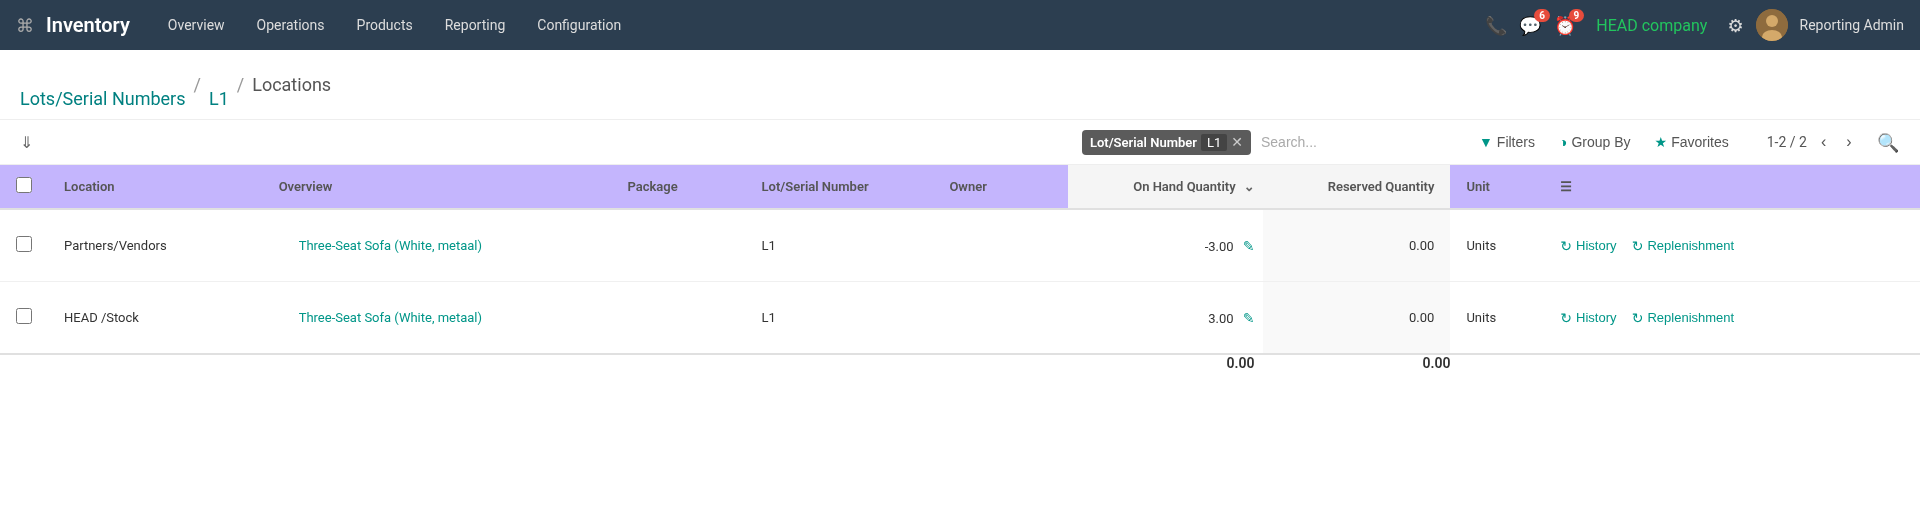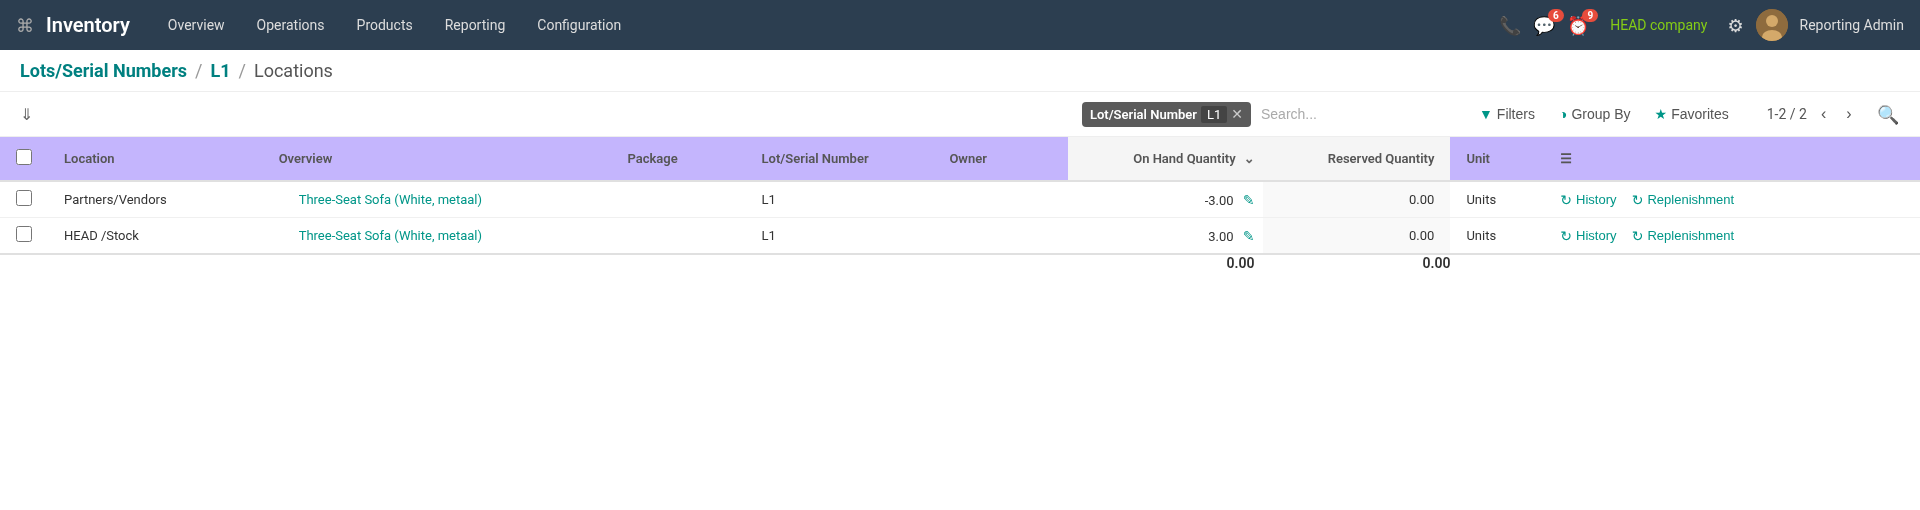--- a/index.html
+++ b/index.html
@@ -14,31 +14,31 @@
     .topnav-brand { font-size: 20px; font-weight: 600; color: #fff; margin-right: 20px; }
     .topnav-item { padding: 8px 14px; color: #ddd; cursor: pointer; border-radius: 4px; font-size: 14px; }
     .topnav-spacer { flex: 1; }
     .topnav-actions { display: flex; align-items: center; gap: 12px; }
     .topnav-icon-btn { position: relative; color: #ddd; cursor: pointer; font-size: 18px; }
     .topnav-badge {
       position: absolute; top: -6px; right: -8px;
       background: #e74c3c; color: #fff; border-radius: 10px;
       font-size: 10px; padding: 1px 5px; font-weight: 700;
     }
-    .topnav-company { color: #84cc16; font-size: 14px; margin: 0 8px; }
+    .topnav-company { color: #22c55e; font-size: 16px; margin: 0 8px; }
     .topnav-settings-icon { color: #ddd; font-size: 18px; cursor: pointer; }
     .topnav-avatar { width: 32px; height: 32px; border-radius: 50%; background: #8e6b3e; display: flex; align-items: center; justify-content: center; overflow: hidden; }
     .topnav-username { color: #ddd; font-size: 14px; }
 
     
     .breadcrumb-bar {
       display: flex; align-items: center; padding: 10px 20px;
       border-bottom: 1px solid #eee; gap: 8px;
     }
-    .breadcrumb-link { font-size: 18px; color: #008080; cursor: pointer; font-weight: 700; }
+    .breadcrumb-link { font-size: 18px; color: #008080; cursor: pointer; font-weight: 400; margin-top: 28px; }
     .breadcrumb-sep { font-size: 18px; color: #999; }
     .breadcrumb-current { font-size: 18px; color: #555; }
 
     
     .toolbar {
       display: flex; align-items: center; padding: 8px 20px;
       border-bottom: 1px solid #eee; gap: 12px;
     }
     .btn-download { color: #666; font-size: 16px; cursor: pointer; }
     .btn-inventory-date {
@@ -75,21 +75,21 @@
     
     .table-container { width: 100%; overflow-x: auto; }
     table { width: 100%; border-collapse: collapse; }
     thead tr { border-bottom: 2px solid #e0e0e0; }
     thead th {
       padding: 12px 16px; text-align: left; font-weight: 600;
       color: #555; font-size: 13px; background: #c4b5fd; white-space: nowrap;
     }
     th.sorted { background: #f5f5f5; }
     tbody tr { border-bottom: 1px solid #f0f0f0; }
-    tbody td { padding: 8px 16px; font-size: 13px; color: #333; vertical-align: middle; }
+    tbody td { padding: 26px 16px; font-size: 13px; color: #333; vertical-align: middle; }
     .col-checkbox { width: 40px; }
     .col-location { min-width: 160px; }
     .col-product { min-width: 260px; }
     .col-package { min-width: 100px; }
     .col-lot { min-width: 140px; }
     .col-owner { min-width: 100px; }
     .col-onhand { min-width: 140px; text-align: right; }
     .col-reserved { min-width: 140px; text-align: right; background: #f9f9f9; }
     .col-unit { min-width: 70px; }
     .col-actions { min-width: 280px; }

